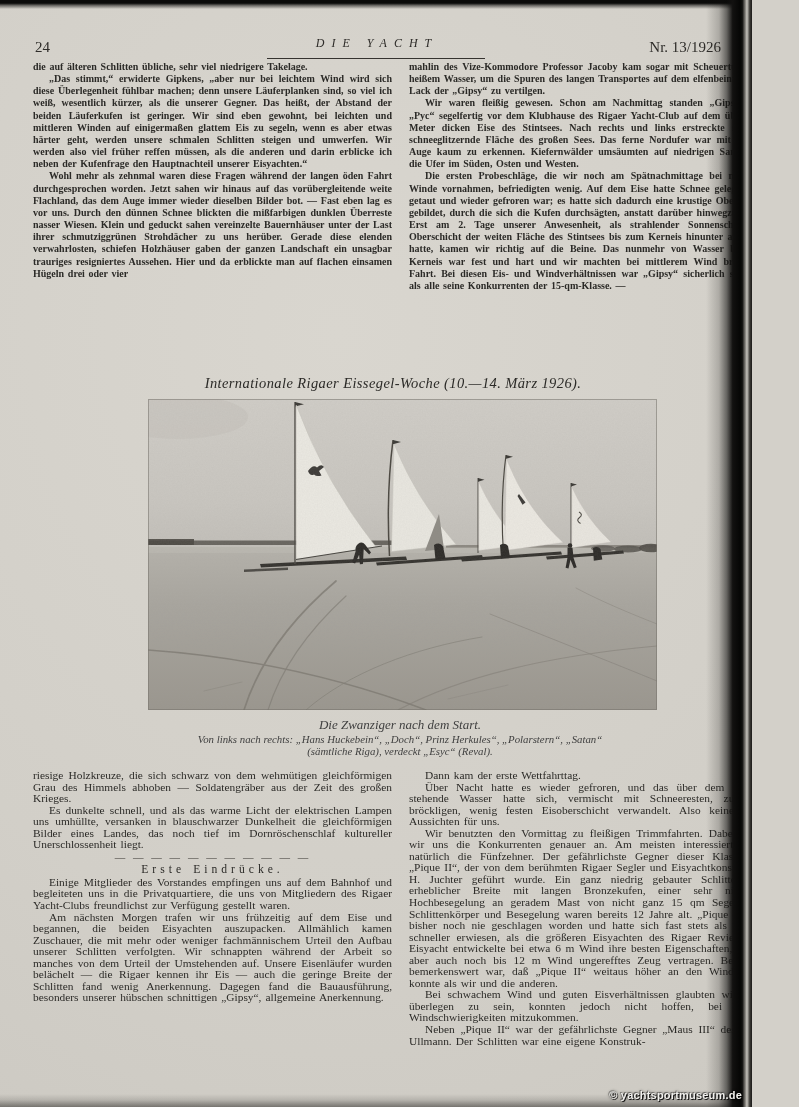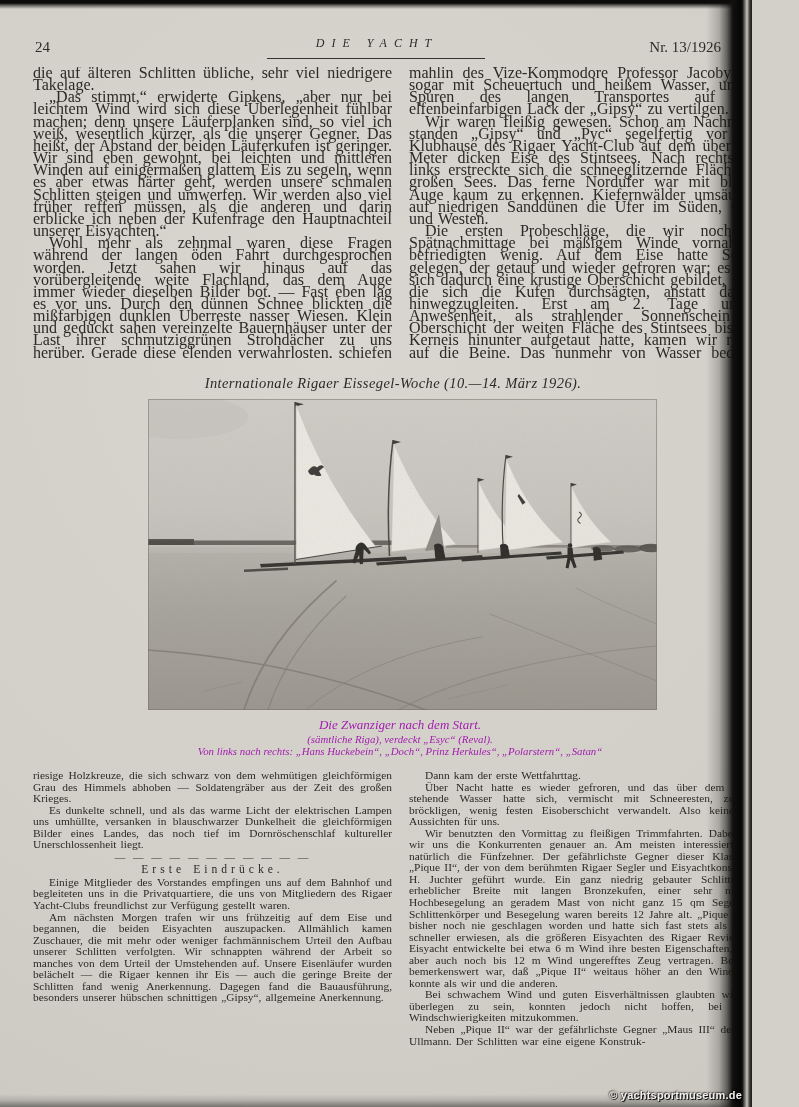--- a/index.html
+++ b/index.html
@@ -20,38 +20,38 @@
   .pagenum { position: absolute; left: 2px; top: 3px; font-size: 15px; }
   .journal { position: absolute; left: 50%; transform: translateX(-50%); top: 0; font-size: 12px; letter-spacing: 7px; white-space: nowrap; font-style: italic; }
   .issue   { position: absolute; right: 0; top: 3px; font-size: 15px; }
   .header-rule { position: absolute; top: 58px; left: 50%; transform: translateX(-50%); width: 218px; border-top: 1.5px solid #35332f; }
   
   .cols {
     position: absolute; left: 33px; width: 735px;
     display: flex; gap: 17px;
     color: #2b2a27; text-align: justify; word-spacing: 1.2px;
   }
-  .cols.top    { top: 67px;  height: 291px; font-size: 16px; line-height: 12.15px; }
+  .cols.top    { top: 61px;  height: 291px; font-size: 10px; line-height: 12.15px; font-weight: bold; }
   .cols.bottom { top: 770px; height: 297px; font-size: 11.4px; line-height: 11.55px; }
   .col { width: 359px; overflow: hidden; }
   .col p { margin: 0; text-indent: 16px; }
   .col p.cont { text-indent: 0; }
   .divider { text-align: center; letter-spacing: 2px; white-space: nowrap; overflow: hidden; font-size: 10.5px; margin: 1px 0; color: #3a3834; }
   .subheading { margin: 1px 0; font-weight: normal; font-size: 11.6px; text-align: center; letter-spacing: 4px; text-indent: 0; }
   
   .section-heading {
     position: absolute; top: 358px; left: 0; width: 100%;
     margin: 17px; text-align: center; font-style: italic; font-weight: normal;
     font-size: 14.5px; letter-spacing: 0.4px; color: #2b2a27;
   }
   
   .photo { position: absolute; left: 148px; top: 399px; width: 509px; height: 311px; margin: 0; }
   .photo svg { display: block; }
   
-  .caption { position: absolute; top: 717px; left: 100px; width: 600px; text-align: center; font-style: italic; color: #a21caf; }
+  .caption { position: absolute; top: 717px; left: 100px; width: 600px; text-align: center; font-style: italic; color: #404040; }
   .caption-title { font-size: 13px; margin-bottom: 1px; }
   .caption-line  { font-size: 10.8px; line-height: 11.8px; }
   
   .edge-top {
     position: absolute; top: 0; left: 0; right: 0; height: 9px; z-index: 4;
     background: linear-gradient(to bottom, #0b0b0a 0%, #0b0b0a 35%, rgba(25,24,22,0.55) 62%, rgba(25,24,22,0) 100%);
   }
   .edge-right {
     position: absolute; top: 0; right: 0; bottom: 0; width: 46px; z-index: 4;
     background: linear-gradient(to right,
@@ -201,22 +201,22 @@
         <path d="M445,149 q5,-2.5 7.5,1 l1.8,10.5 l-8.5,1.2 z" fill="#2c2a27"></path>
       </g>
 
       <rect x="0" y="0" width="509" height="311" filter="url(#grain)" opacity="0.2"></rect>
       <rect x="0.5" y="0.5" width="508" height="310" fill="none" stroke="#77736c" stroke-opacity="0.55" stroke-width="1"></rect>
     </svg>
   </figure>
 
   <div class="caption">
     <div class="caption-title">Die Zwanziger nach dem Start.</div>
+    <div class="caption-line">Von links nach rechts: „Hans Huckebein“, „Doch“, Prinz Herkules“, „Polarstern“, „Satan“</div>
     <div class="caption-line">(sämtliche Riga), verdeckt „Esyc“ (Reval).</div>
-    <div class="caption-line">Von links nach rechts: „Hans Huckebein“, „Doch“, Prinz Herkules“, „Polarstern“, „Satan“</div>
   </div>
 
   <section class="cols bottom">
     <div class="col">
       <p class="cont">riesige Holzkreuze, die sich schwarz von dem wehmütigen gleichförmigen Grau des Himmels abhoben — Soldatengräber aus der Zeit des großen Krieges.</p>
       <p>Es dunkelte schnell, und als das warme Licht der elektrischen Lampen uns umhüllte, versanken in blauschwarzer Dunkelheit die gleichförmigen Bilder eines Landes, das noch tief im Dornröschenschlaf kultureller Unerschlossenheit liegt.</p>
       <div class="divider">—  —   —  — — — — —   —  —  —</div>
       <h3 class="subheading">Erste Eindrücke.</h3>
       <p>Einige Mitglieder des Vorstandes empfingen uns auf dem Bahnhof und begleiteten uns in die Privatquartiere, die uns von Mitgliedern des Rigaer Yacht-Clubs freundlichst zur Verfügung gestellt waren.</p>
       <p>Am nächsten Morgen trafen wir uns frühzeitig auf dem Eise und begannen, die beiden Eisyachten auszupacken. Allmählich kamen Zuschauer, die mit mehr oder weniger fachmännischem Urteil den Aufbau unserer Schlitten verfolgten. Wir schnappten während der Arbeit so manches von dem Urteil der Umstehenden auf. Unsere Eisenläufer wurden belächelt — die Rigaer kennen ihr Eis — auch die geringe Breite der Schlitten fand wenig Anerkennung. Dagegen fand die Bauausführung, besonders unserer hübschen schnittigen „Gipsy“, allgemeine Anerkennung.</p>

